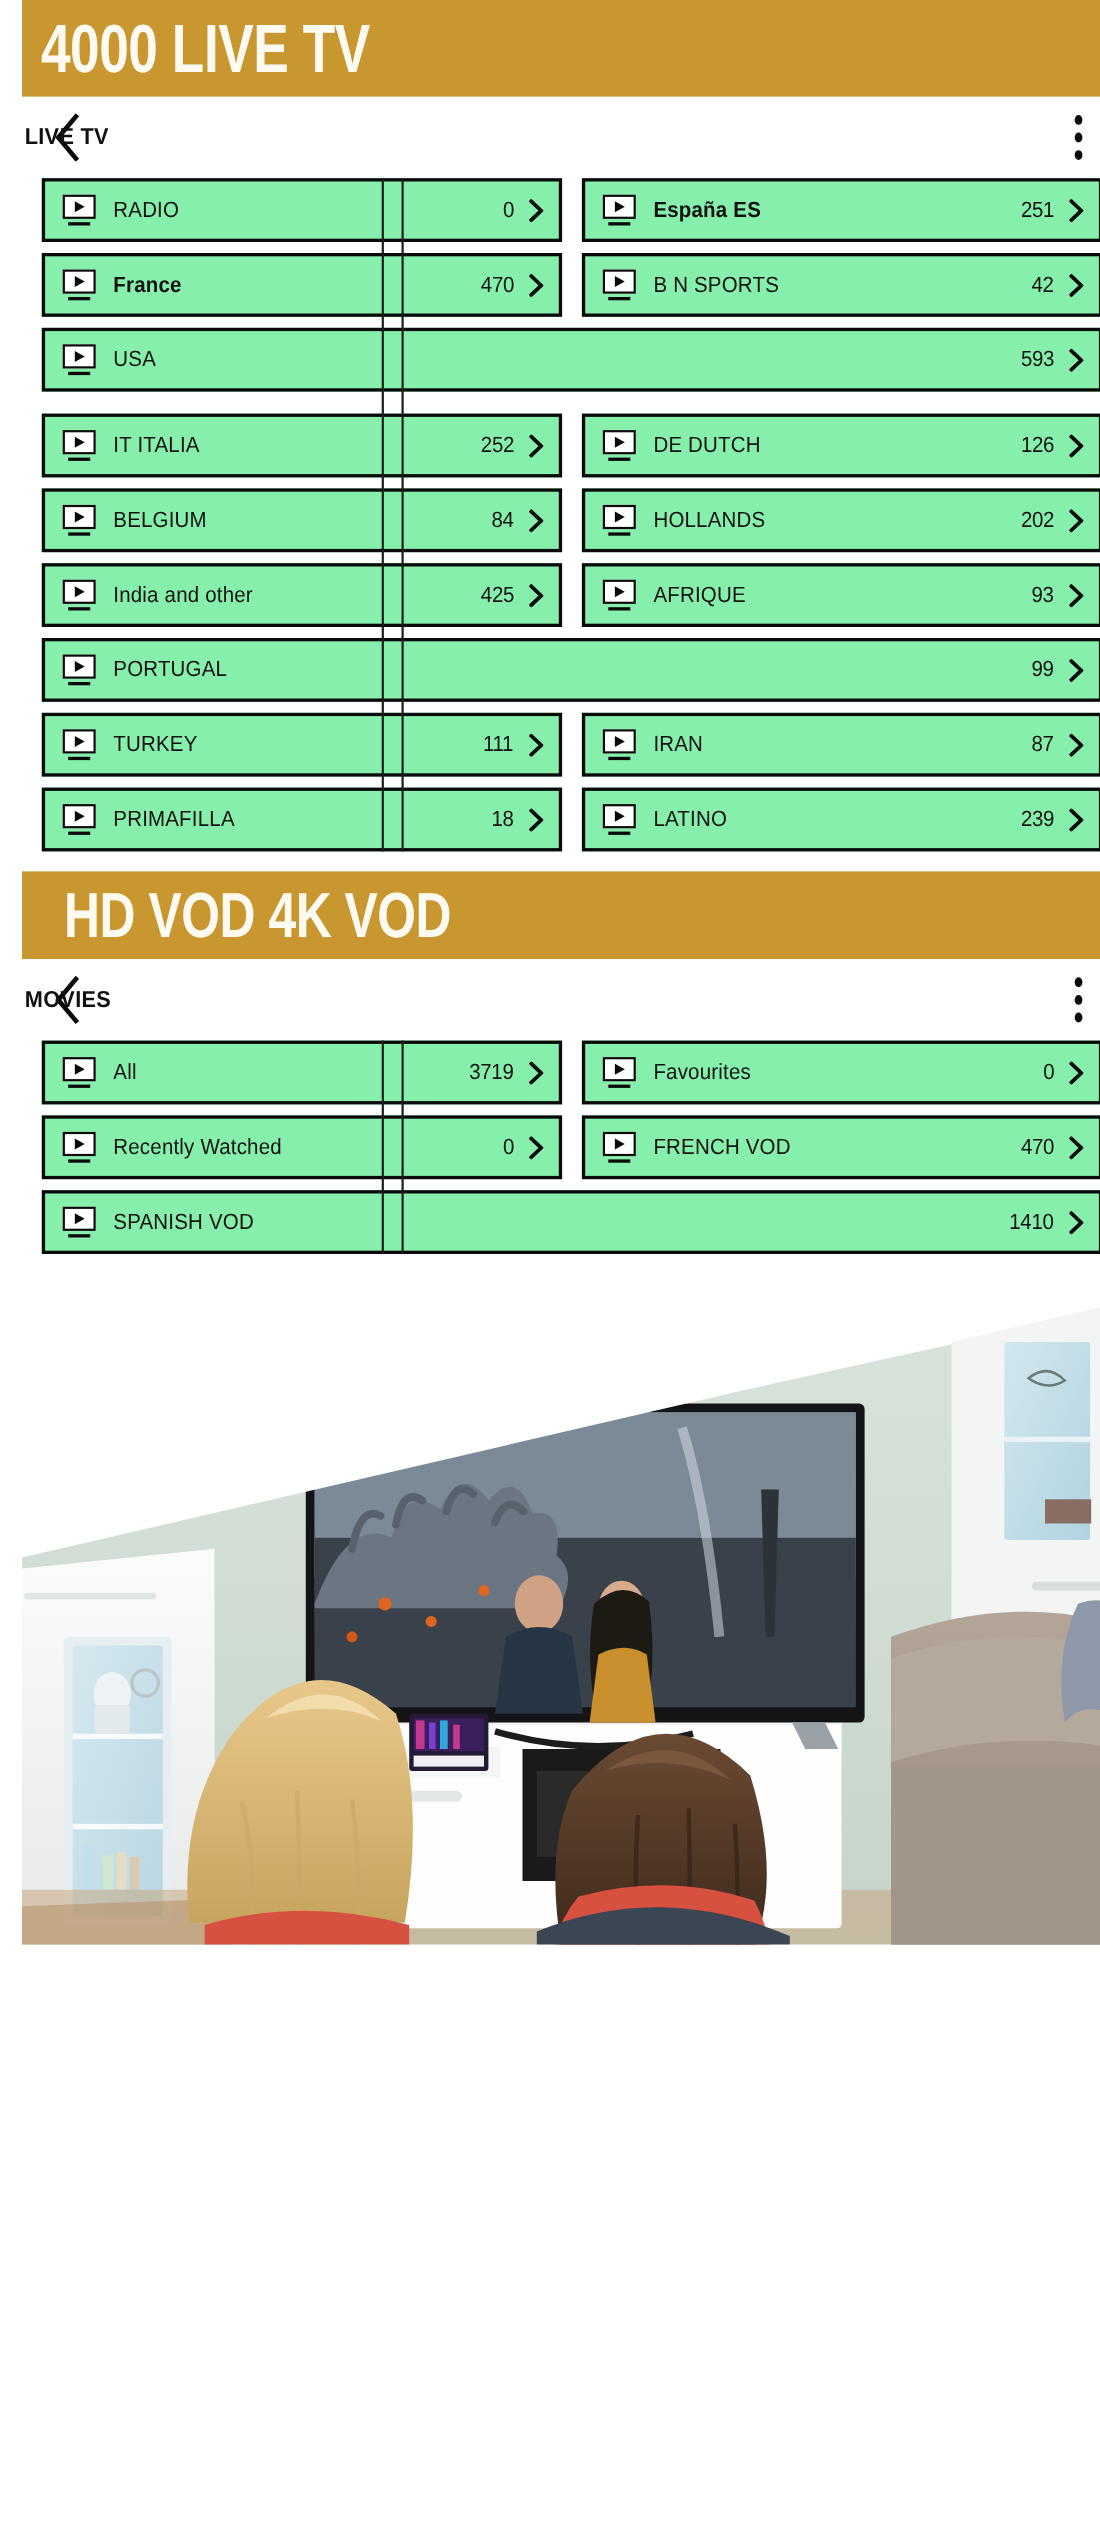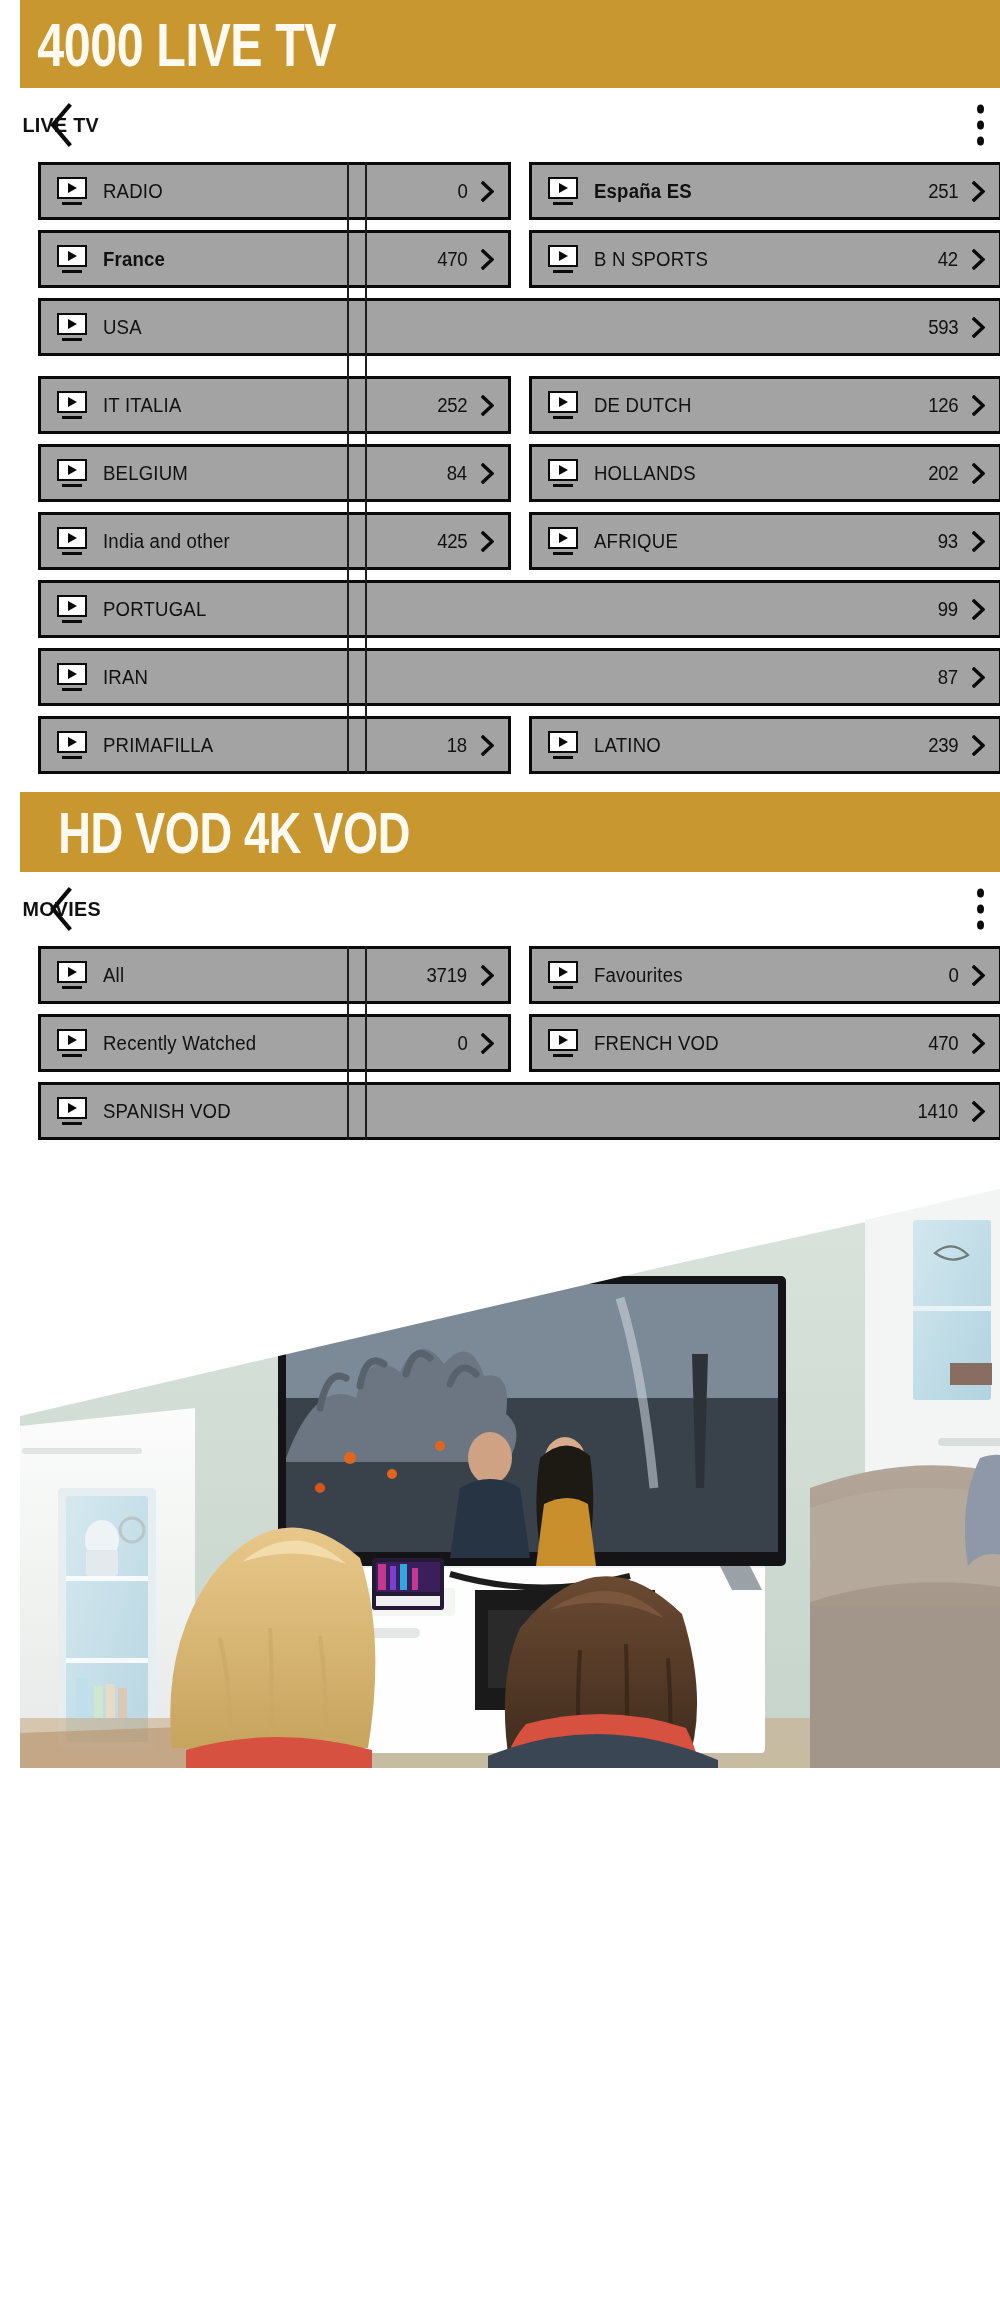--- a/index.html
+++ b/index.html
@@ -101,21 +101,21 @@
     margin-bottom: 10px;
   }
   .cell {
     flex: 1 1 0;
     min-width: 0;
   }
   .item {
     position: relative;
     height: 58px;
     border: 3px solid #0a0a0a;
-    background: #a3a3a3;
+    background: #86efac;
     display: flex;
     align-items: center;
     padding: 0 14px 0 16px;
     overflow: hidden;
   }
   .item.empty {
     border-width: 2px;
     border-color: #2b2b2b;
   }
 
@@ -426,20 +426,36 @@
               <span class="item-count">99</span>
               <span class="chevron">
                 <svg viewBox="0 0 13 21" width="13" height="21">
                   <polyline points="2,2 11,10.5 2,19" fill="none" stroke="#0a0a0a" stroke-width="3.4" stroke-linecap="square"></polyline>
                 </svg>
               </span>
             </div>
           </div>
         </div>
         <div class="grid-row">
+          <div class="cell">
+            <div class="item">
+              <span class="tv-icon">
+                <span class="frame"></span>
+                <span class="play"></span>
+                <span class="stand"></span>
+              </span>
+              <span class="item-label">TURKEY</span>
+              <span class="item-count">111</span>
+              <span class="chevron">
+                <svg viewBox="0 0 13 21" width="13" height="21">
+                  <polyline points="2,2 11,10.5 2,19" fill="none" stroke="#0a0a0a" stroke-width="3.4" stroke-linecap="square"></polyline>
+                </svg>
+              </span>
+            </div>
+          </div>
           <div class="cell">
             <div class="item">
               <span class="tv-icon">
                 <span class="frame"></span>
                 <span class="play"></span>
                 <span class="stand"></span>
               </span>
               <span class="item-label">IRAN</span>
               <span class="item-count">87</span>
               <span class="chevron">

